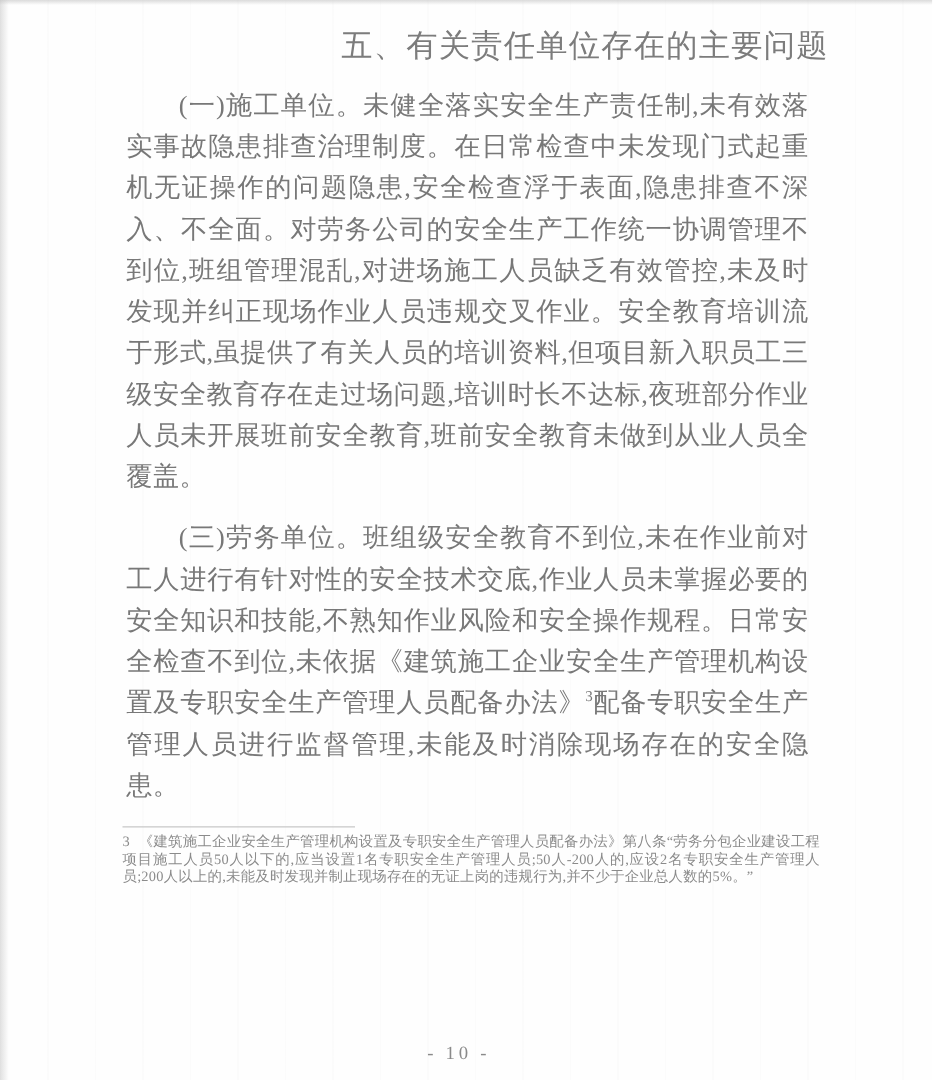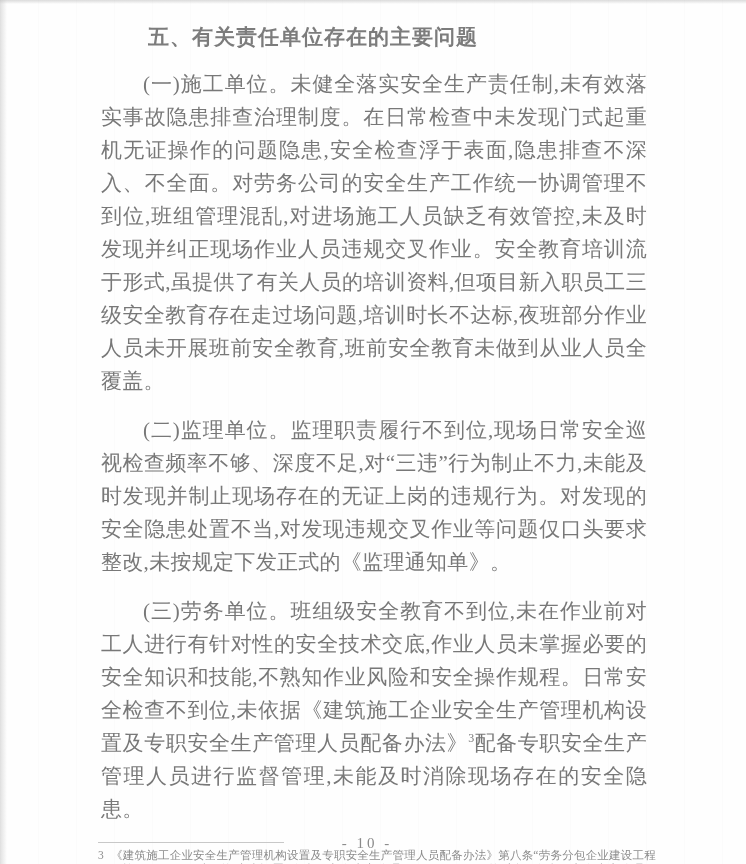--- a/index.html
+++ b/index.html
@@ -33,25 +33,26 @@
   .edge-left {
     position: absolute;
     left: 0; top: 0;
     width: 7px; height: 100%;
     background: linear-gradient(to right, rgba(195,195,195,0.5), rgba(255,255,255,0));
     pointer-events: none;
   }
   .doc-title {
     margin: 2px 0 10px 63px;
     font-family: "Liberation Sans", "DejaVu Sans", sans-serif;
-    font-weight: bold;
-    font-size: 21px;
+    font-weight: normal;
+    font-size: 25px;
     line-height: 30px;
     color: #7c7c7c;
     letter-spacing: 1px;
+    text-align: right;
   }
   .body-para {
     margin: 16px;
     text-indent: 2em;
     text-align: justify;
     font-size: 21px;
     line-height: 33px;
     color: #787878;
     letter-spacing: 0.3px;
   }
@@ -100,21 +101,20 @@
 <body>
 
 <div class="scan-page">
   <div class="edge-top"></div>
   <div class="edge-left"></div>
 
   <h1 class="doc-title">五、有关责任单位存在的主要问题</h1>
 
   <p class="body-para">(一)施工单位。未健全落实安全生产责任制,未有效落实事故隐患排查治理制度。在日常检查中未发现门式起重机无证操作的问题隐患,安全检查浮于表面,隐患排查不深入、不全面。对劳务公司的安全生产工作统一协调管理不到位,班组管理混乱,对进场施工人员缺乏有效管控,未及时发现并纠正现场作业人员违规交叉作业。安全教育培训流于形式,虽提供了有关人员的培训资料,但项目新入职员工三级安全教育存在走过场问题,培训时长不达标,夜班部分作业人员未开展班前安全教育,班前安全教育未做到从业人员全覆盖。</p>
 
-  <p class="body-para">(二)监理单位。监理职责履行不到位,现场日常安全巡视检查频率不够、深度不足,对“三违”行为制止不力,未能及时发现并制止现场存在的无证上岗的违规行为。对发现的安全隐患处置不当,对发现违规交叉作业等问题仅口头要求整改,未按规定下发正式的《监理通知单》。</p>
 
   <p class="body-para"><span>(三)劳务单位。班组级安全教育不到位,未在作业前对工人进行有针对性的安全技术交底,作业人员未掌握必要的安全知识和技能,不熟知作业风险和安全操作规程。日常安全检查不到位,未依据《建筑施工企业安全生产管理机构设置及专职安全生产管理人员配备办法》</span><sup class="ref-sup">3</sup><span>配备专职安全生产管理人员进行监督管理,未能及时消除现场存在的安全隐患。</span></p>
 
   <div class="footnote-block">
     <div class="footnote-rule"></div>
     <p class="footnote-text"><span class="fn-marker">3</span><span>《建筑施工企业安全生产管理机构设置及专职安全生产管理人员配备办法》第八条“劳务分包企业建设工程项目施工人员50人以下的,应当设置1名专职安全生产管理人员;50人-200人的,应设2名专职安全生产管理人员;200人以上的,未能及时发现并制止现场存在的无证上岗的违规行为,并不少于企业总人数的5%。”</span></p>
   </div>
 
   <div class="page-number">- 10 -</div>
 </div>

